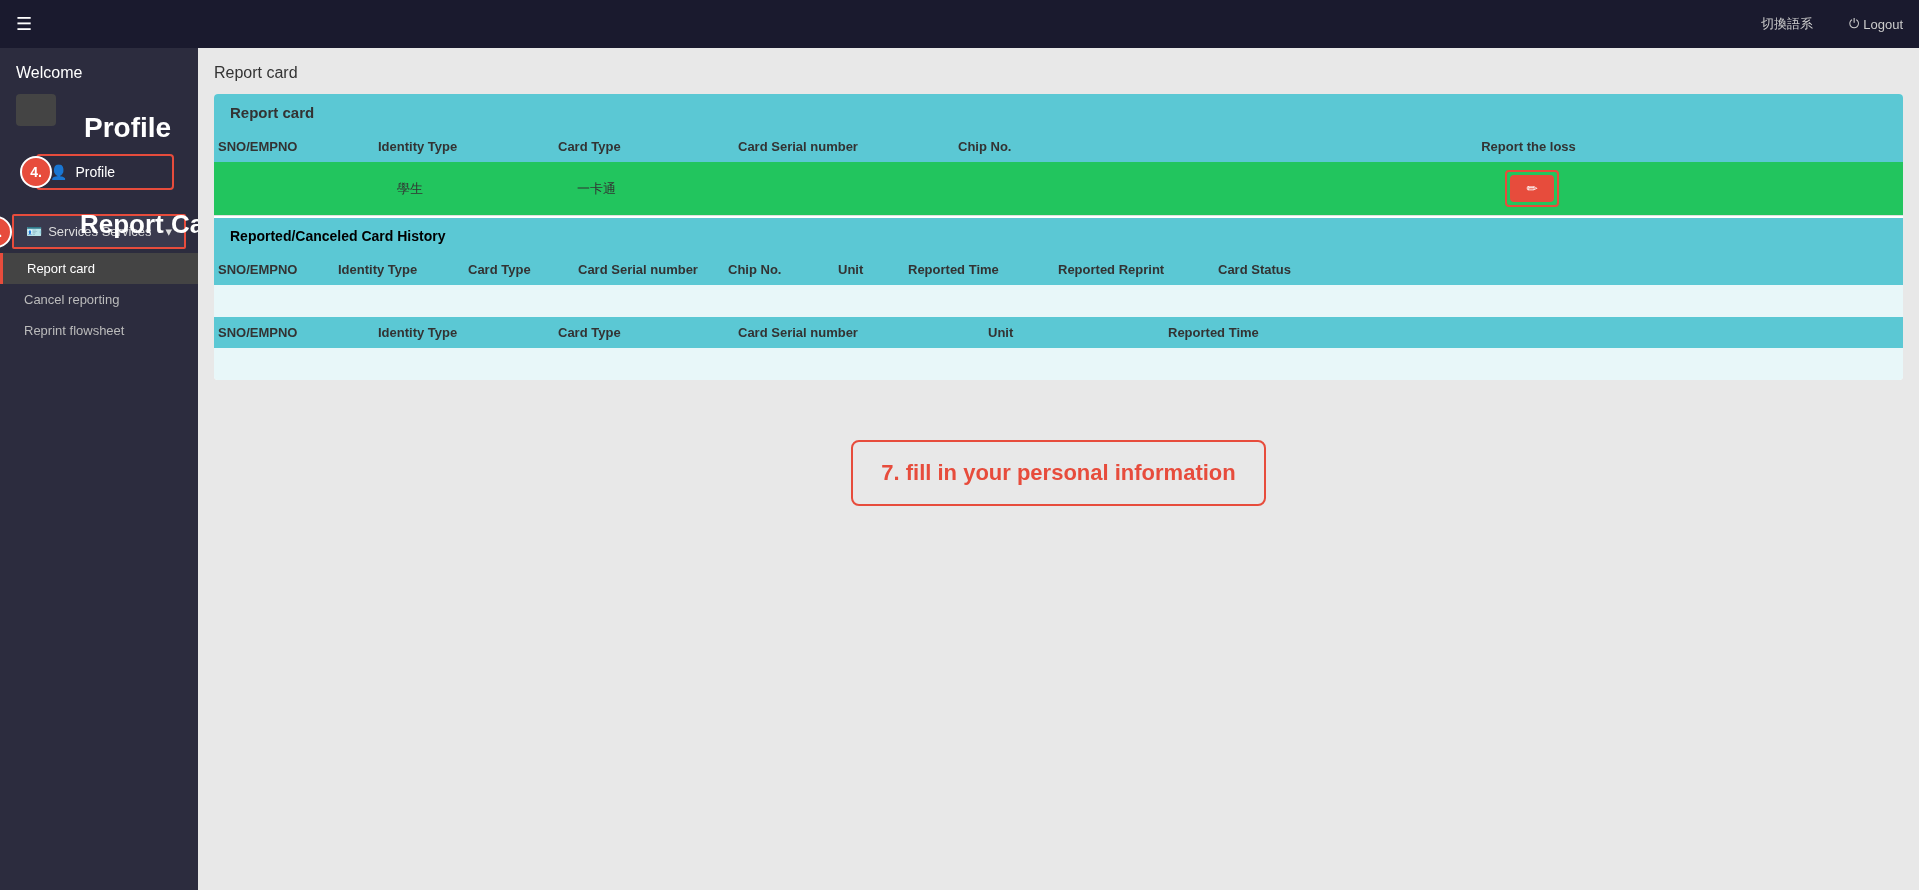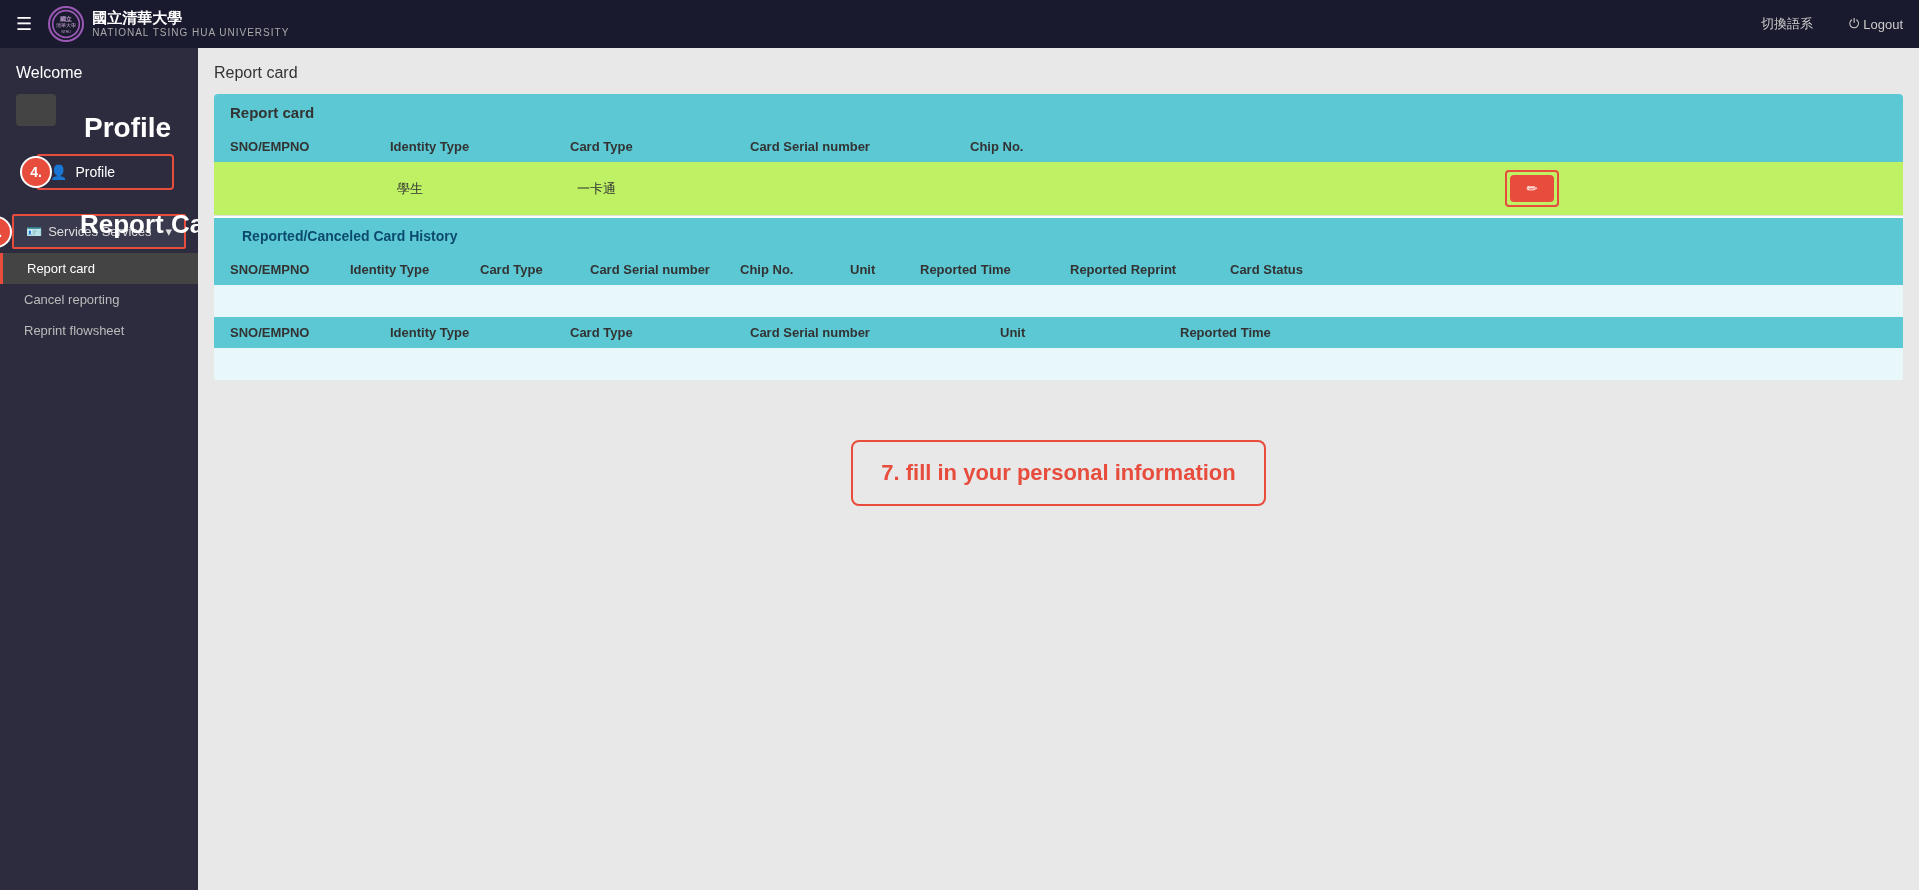--- a/index.html
+++ b/index.html
@@ -189,21 +189,21 @@
     .card-list-header {
       background: #7dd4dc;
       padding: 8px 16px;
       font-size: 14px;
       font-weight: bold;
       color: #333;
     }
     .table-header-row {
       display: grid;
       background: #5bc8d4;
-      padding: 8px 16px;
+      padding: 8px 4px;
     }
     .th {
       font-size: 13px;
       font-weight: bold;
       color: #333;
     }
     .table-data-row {
       display: grid;
       padding: 8px 16px;
       border-bottom: 1px solid #e0e0e0;
@@ -222,24 +222,24 @@
       border-radius: 4px;
       cursor: pointer;
       display: flex;
       align-items: center;
       justify-content: center;
       gap: 6px;
     }
 
     .sub-section-header {
       background: #5bc8d4;
-      padding: 10px 28px;
+      padding: 10px 16px;
       font-size: 14px;
       font-weight: bold;
-      color: #0c4a6e;
+      color: #000000;
       margin-top: 2px;
     }
 
     .empty-row {
       height: 32px;
       background: #e8f7f9;
     }
 
     
     .instruction-box {
@@ -270,34 +270,20 @@
     .col-data-report-loss {
       display: flex;
       justify-content: center;
     }
   </style>
 </head>
 <body>
 
 <div class="top-nav">
   <span class="hamburger">☰</span>
-  <div class="logo-area">
-    <div class="logo-circle">
-      <svg viewBox="0 0 36 36" xmlns="http://www.w3.org/2000/svg">
-        <circle cx="18" cy="18" r="16" fill="none" stroke="#9b59b6" stroke-width="2"></circle>
-        <text x="18" y="14" text-anchor="middle" font-size="7" fill="#c0a0d0" font-weight="bold">國立</text>
-        <text x="18" y="22" text-anchor="middle" font-size="6" fill="#c0a0d0">清華大學</text>
-        <text x="18" y="29" text-anchor="middle" font-size="4" fill="#c0a0d0">NTHU</text>
-      </svg>
-    </div>
-    <div class="logo-text">
-      <div>國立清華大學</div>
-      <div>NATIONAL TSING HUA UNIVERSITY</div>
-    </div>
-  </div>
   <div class="nav-right">
     <span class="nav-lang">切換語系</span>
     <span class="nav-logout">
       <span>⏻</span>
       <span>Logout</span>
     </span>
   </div>
 </div>
 
 <div class="main-layout">
@@ -361,23 +347,28 @@
 
       <div class="panel-header">Report card</div>
 
 
       <div class="table-header-row" style="grid-template-columns: 160px 180px 180px 220px 200px auto;">
         <div class="th">SNO/EMPNO</div>
         <div class="th">Identity Type</div>
         <div class="th">Card Type</div>
         <div class="th">Card Serial number</div>
         <div class="th">Chip No.</div>
-      </div>
-
-      <div class="table-data-row" style="grid-template-columns: 160px 180px 180px 220px 200px auto; background:#bef264;padding-left:23px;">
+        <div class="th col-header-report-loss" style="text-align:center; position:relative;">
+          <span>Report the loss</span>
+          
+          
+        </div>
+      </div>
+
+      <div class="table-data-row" style="grid-template-columns: 160px 180px 180px 220px 200px auto; background:#22c55e;padding-left:23px;">
         <div class="td"></div>
         <div class="td">學生</div>
         <div class="td">一卡通</div>
         <div class="td"></div>
         <div class="td"></div>
         <div class="td col-data-report-loss" style="display:flex; justify-content:center;">
           <div style="border:2px solid #e74c3c; border-radius:4px; padding:3px; display:inline-flex;">
             <button class="report-loss-btn">
               <span>✏</span>
             </button>

